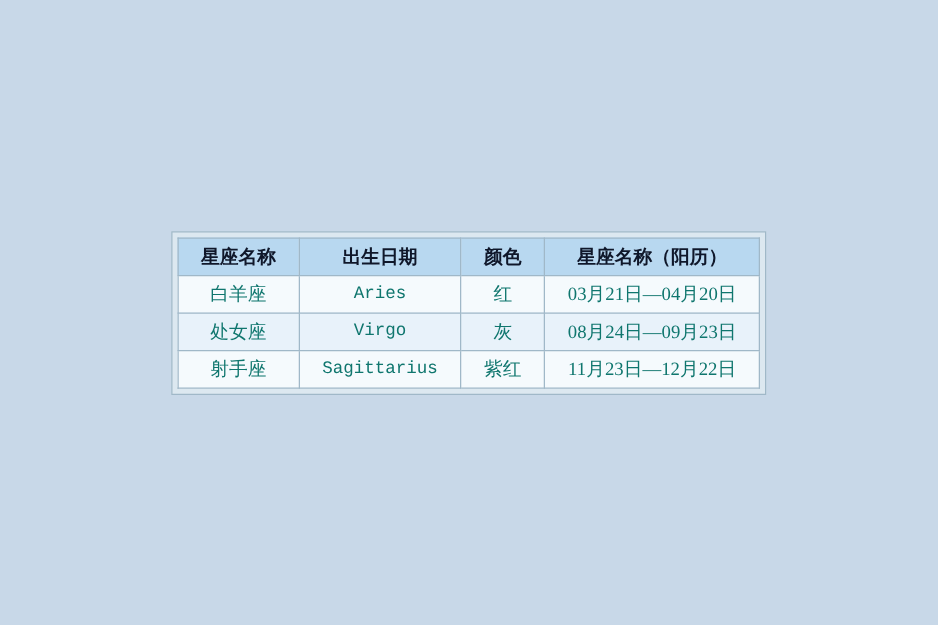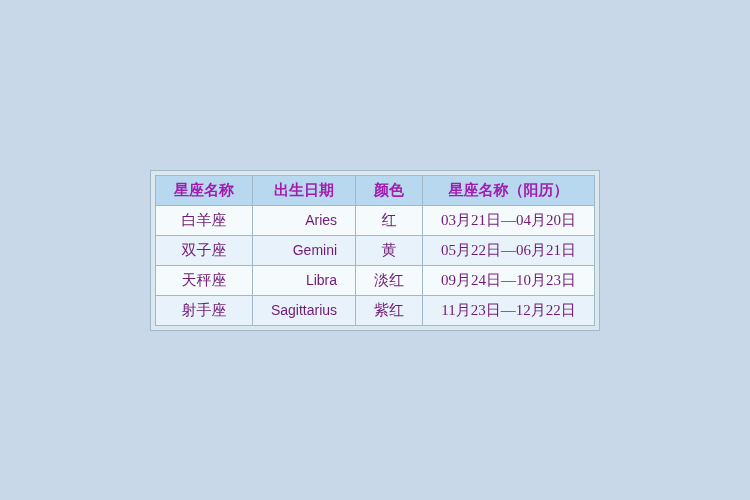--- a/index.html
+++ b/index.html
@@ -27,43 +27,42 @@
     table {
       border-collapse: collapse;
       background-color: #f0f6fa;
     }
 
     th, td {
       border: 1px solid #a0b8c8;
       padding: 5px 18px;
       text-align: center;
       font-size: 15px;
-      color: #701a75;
+      color: #0f766e;
       white-space: nowrap;
     }
 
     thead th {
       background-color: #b8d8f0;
       font-weight: bold;
       font-size: 15px;
-      color: #a21caf;
+      color: #0f172a;
     }
 
     tbody tr:nth-child(even) {
       background-color: #e8f2fa;
     }
 
     tbody tr:nth-child(odd) {
       background-color: #f5fafd;
     }
 
     tbody tr td:nth-child(2) {
-      font-family: Liberation Sans, sans-serif;
+      font-family: Liberation Mono, monospace;
       font-size: 14px;
-      text-align: right;
     }
   </style>
 </head>
 <body>
 
 <div class="table-container">
   <table>
     <thead>
       <tr>
         <th>星座名称</th>
@@ -73,30 +72,24 @@
       </tr>
     </thead>
     <tbody id="table-body">
     <tr>
           <td>白羊座</td>
           <td>Aries</td>
           <td>红</td>
           <td>03月21日—04月20日</td>
         </tr>
         <tr>
-          <td>双子座</td>
-          <td>Gemini</td>
-          <td>黄</td>
-          <td>05月22日—06月21日</td>
-        </tr>
-        <tr>
-          <td>天秤座</td>
-          <td>Libra</td>
-          <td>淡红</td>
-          <td>09月24日—10月23日</td>
+          <td>处女座</td>
+          <td>Virgo</td>
+          <td>灰</td>
+          <td>08月24日—09月23日</td>
         </tr>
         <tr>
           <td>射手座</td>
           <td>Sagittarius</td>
           <td>紫红</td>
           <td>11月23日—12月22日</td>
         </tr>
       </tbody>
   </table>
 </div>

